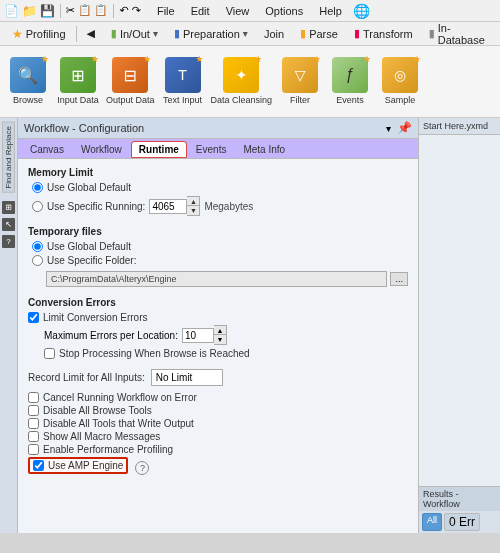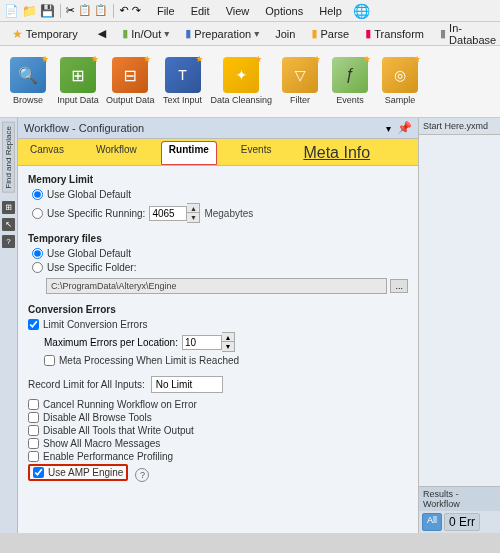--- a/index.html
+++ b/index.html
@@ -88,21 +88,21 @@
     <span class="menu-item">View</span>
     <span class="menu-item">Options</span>
     <span class="menu-item">Help</span>
     <span style="font-size:14px; margin-left:4px;">🌐</span>
   </div>
 </div>
 
 <div class="toolbar-row">
   <div class="toolbar-btn">
     <span class="star-icon">★</span>
-    <span>Temporary</span>
+    <span>Profiling</span>
   </div>
   <div class="toolbar-sep"></div>
   <div class="toolbar-btn">
     <span>◀</span>
   </div>
   <div class="toolbar-btn">
     <span style="color:#70ad47;">▮</span>
     <span>In/Out</span>
     <span class="chevron">▾</span>
   </div>
@@ -209,26 +209,26 @@
   <div class="config-panel" style="flex:1; background:#f0f4f8; display:flex; flex-direction:column;">
 
     <div class="config-header" style="background:#d0dcea;border-bottom:1px solid #bbb;padding:3px 6px;display:flex;align-items:center;justify-content:space-between;">
       <span class="config-title">Workflow - Configuration</span>
       <div style="display:flex;gap:6px;align-items:center;">
         <span style="font-size:10px;cursor:pointer;">▾</span>
         <span style="font-size:12px;cursor:pointer;">📌</span>
       </div>
     </div>
 
-    <div class="config-tabs" style="display:flex;background:#fde047;border-bottom:1px solid #bbb;padding:2px 4px 0;gap:16px;">
+    <div class="config-tabs" style="display:flex;background:#c4b5fd;border-bottom:1px solid #bbb;padding:2px 4px 0;gap:1px;">
       <div class="config-tab" style="padding:2px 7px;font-size:10px;color:#333;cursor:pointer;border:1px solid transparent;border-radius:3px 3px 0 0;">Canvas</div>
       <div class="config-tab" style="padding:2px 7px;font-size:10px;color:#333;cursor:pointer;border:1px solid transparent;border-radius:3px 3px 0 0;">Workflow</div>
       <div class="config-tab active" style="padding:2px 7px;font-size:10px;color:#000;cursor:pointer;background:#fff;border:1px solid #bbb;border-bottom:1px solid #fff;border-radius:3px 3px 0 0;font-weight:bold; outline: 1.5px solid #d44; outline-offset:-1px;">Runtime</div>
       <div class="config-tab" style="padding:2px 7px;font-size:10px;color:#333;cursor:pointer;border:1px solid transparent;border-radius:3px 3px 0 0;">Events</div>
-      <div class="config-tab" style="padding:2px 7px;font-size:16px;color:#333;cursor:pointer;border:1px solid transparent;border-radius:3px 3px 0 0;text-decoration:underline;">Meta Info</div>
+      <div class="config-tab" style="padding:2px 7px;font-size:10px;color:#333;cursor:pointer;border:1px solid transparent;border-radius:3px 3px 0 0;">Meta Info</div>
     </div>
 
     <div class="config-content" style="flex:1;background:#f0f4f8;padding:8px 10px;overflow-y:auto;">
 
       <div class="section">
         <div class="section-title">Memory Limit</div>
         <div class="radio-group">
           <div class="radio-row">
             <input type="radio" name="memory" checked="" style="">
             <span>Use Global Default</span>
@@ -268,30 +268,30 @@
 
       <div class="section">
         <div class="section-title">Conversion Errors</div>
         <div class="checkbox-row">
           <input type="checkbox" checked="" style="">
           <span>Limit Conversion Errors</span>
         </div>
         <div class="spin-row" style="display:flex;align-items:center;gap:4px;margin-left:16px;margin-bottom:3px;">
           <span>Maximum Errors per Location:</span>
           <div class="spin-control">
-            <input type="text" value="10" style="width: 40px; border: 1px solid rgb(170, 170, 170); padding: 1px 2px; font-size: 10px;">
+            <input type="text" value="10" style="width: 32px; border: 1px solid rgb(170, 170, 170); padding: 1px 2px; font-size: 10px;">
             <div class="spin-arrows">
               <div class="spin-arrow">▲</div>
               <div class="spin-arrow">▼</div>
             </div>
           </div>
         </div>
         <div class="checkbox-row" style="margin-left:16px;">
           <input type="checkbox" style="">
-          <span>Meta Processing When Limit is Reached</span>
+          <span>Stop Processing When Browse is Reached</span>
         </div>
       </div>
 
       <div class="record-row" style="display:flex;align-items:center;gap:6px;font-size:10px;color:#333;margin-bottom:6px;margin-top:4px;">
         <span>Record Limit for All Inputs:</span>
         <input type="text" style="border: 1px solid rgb(170, 170, 170); background: white; padding: 2px 4px; font-size: 10px; width: 72px;" value="No Limit">
       </div>
 
       <div>
         <div class="checkbox-row">

